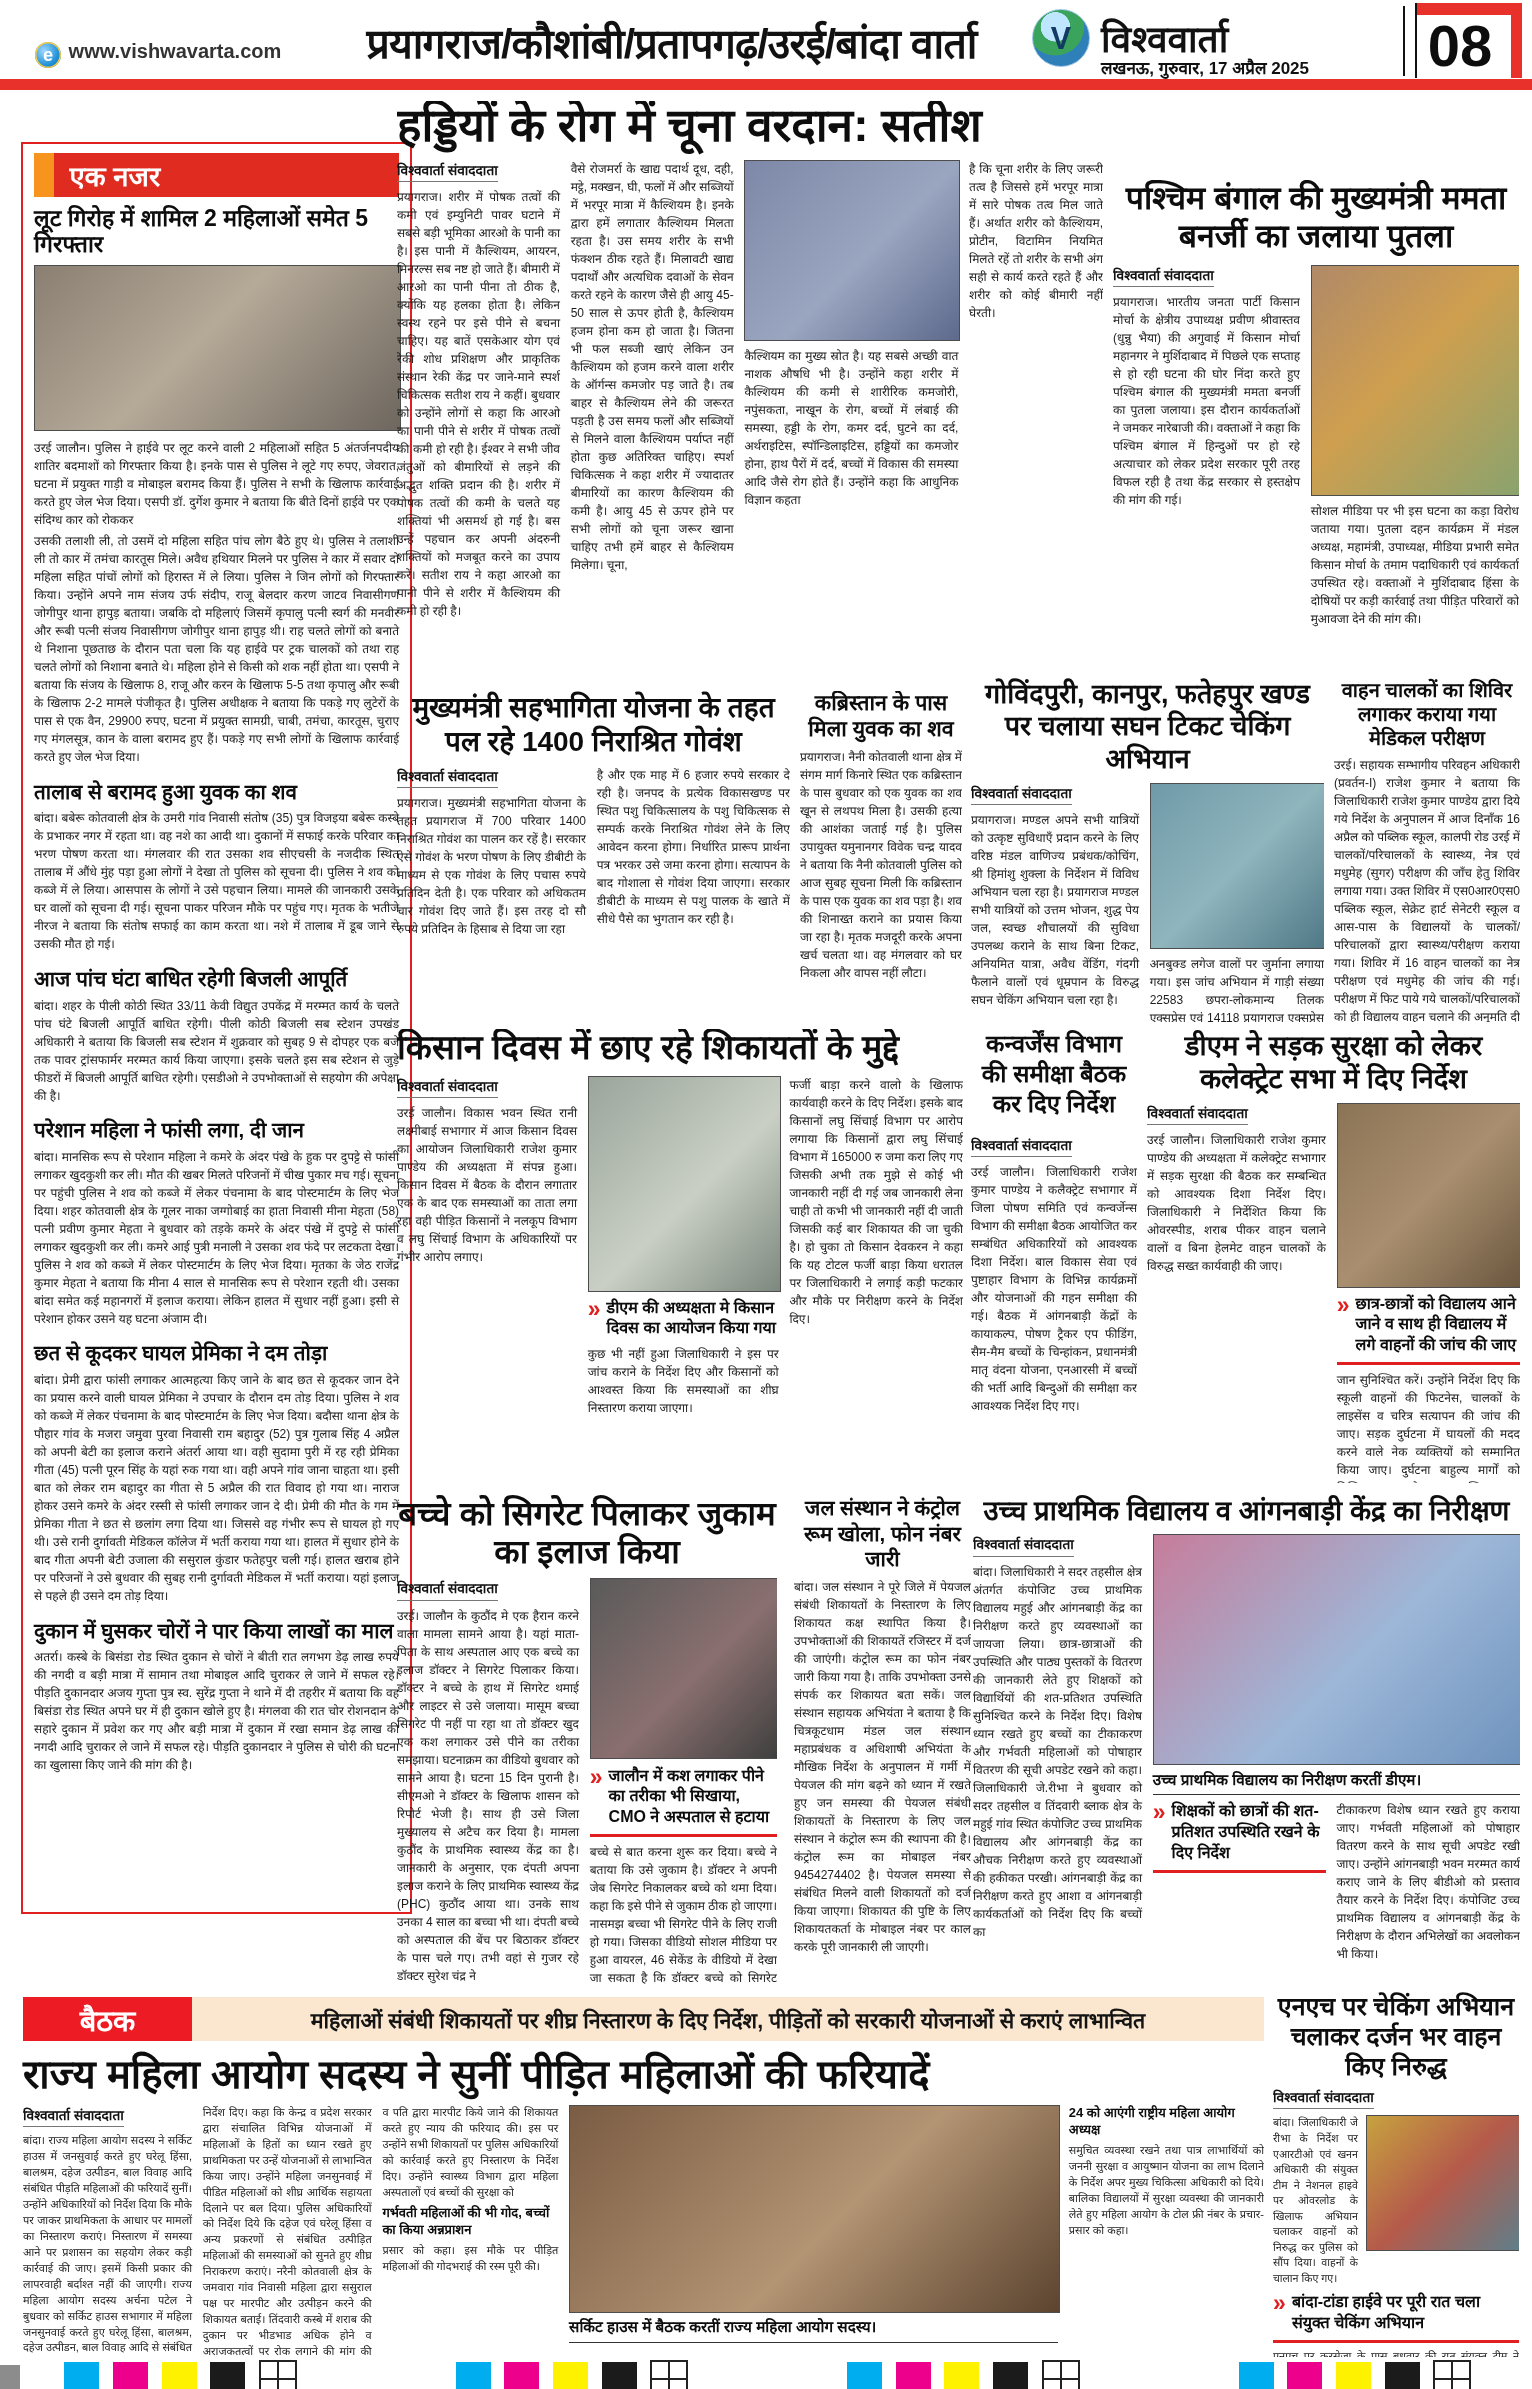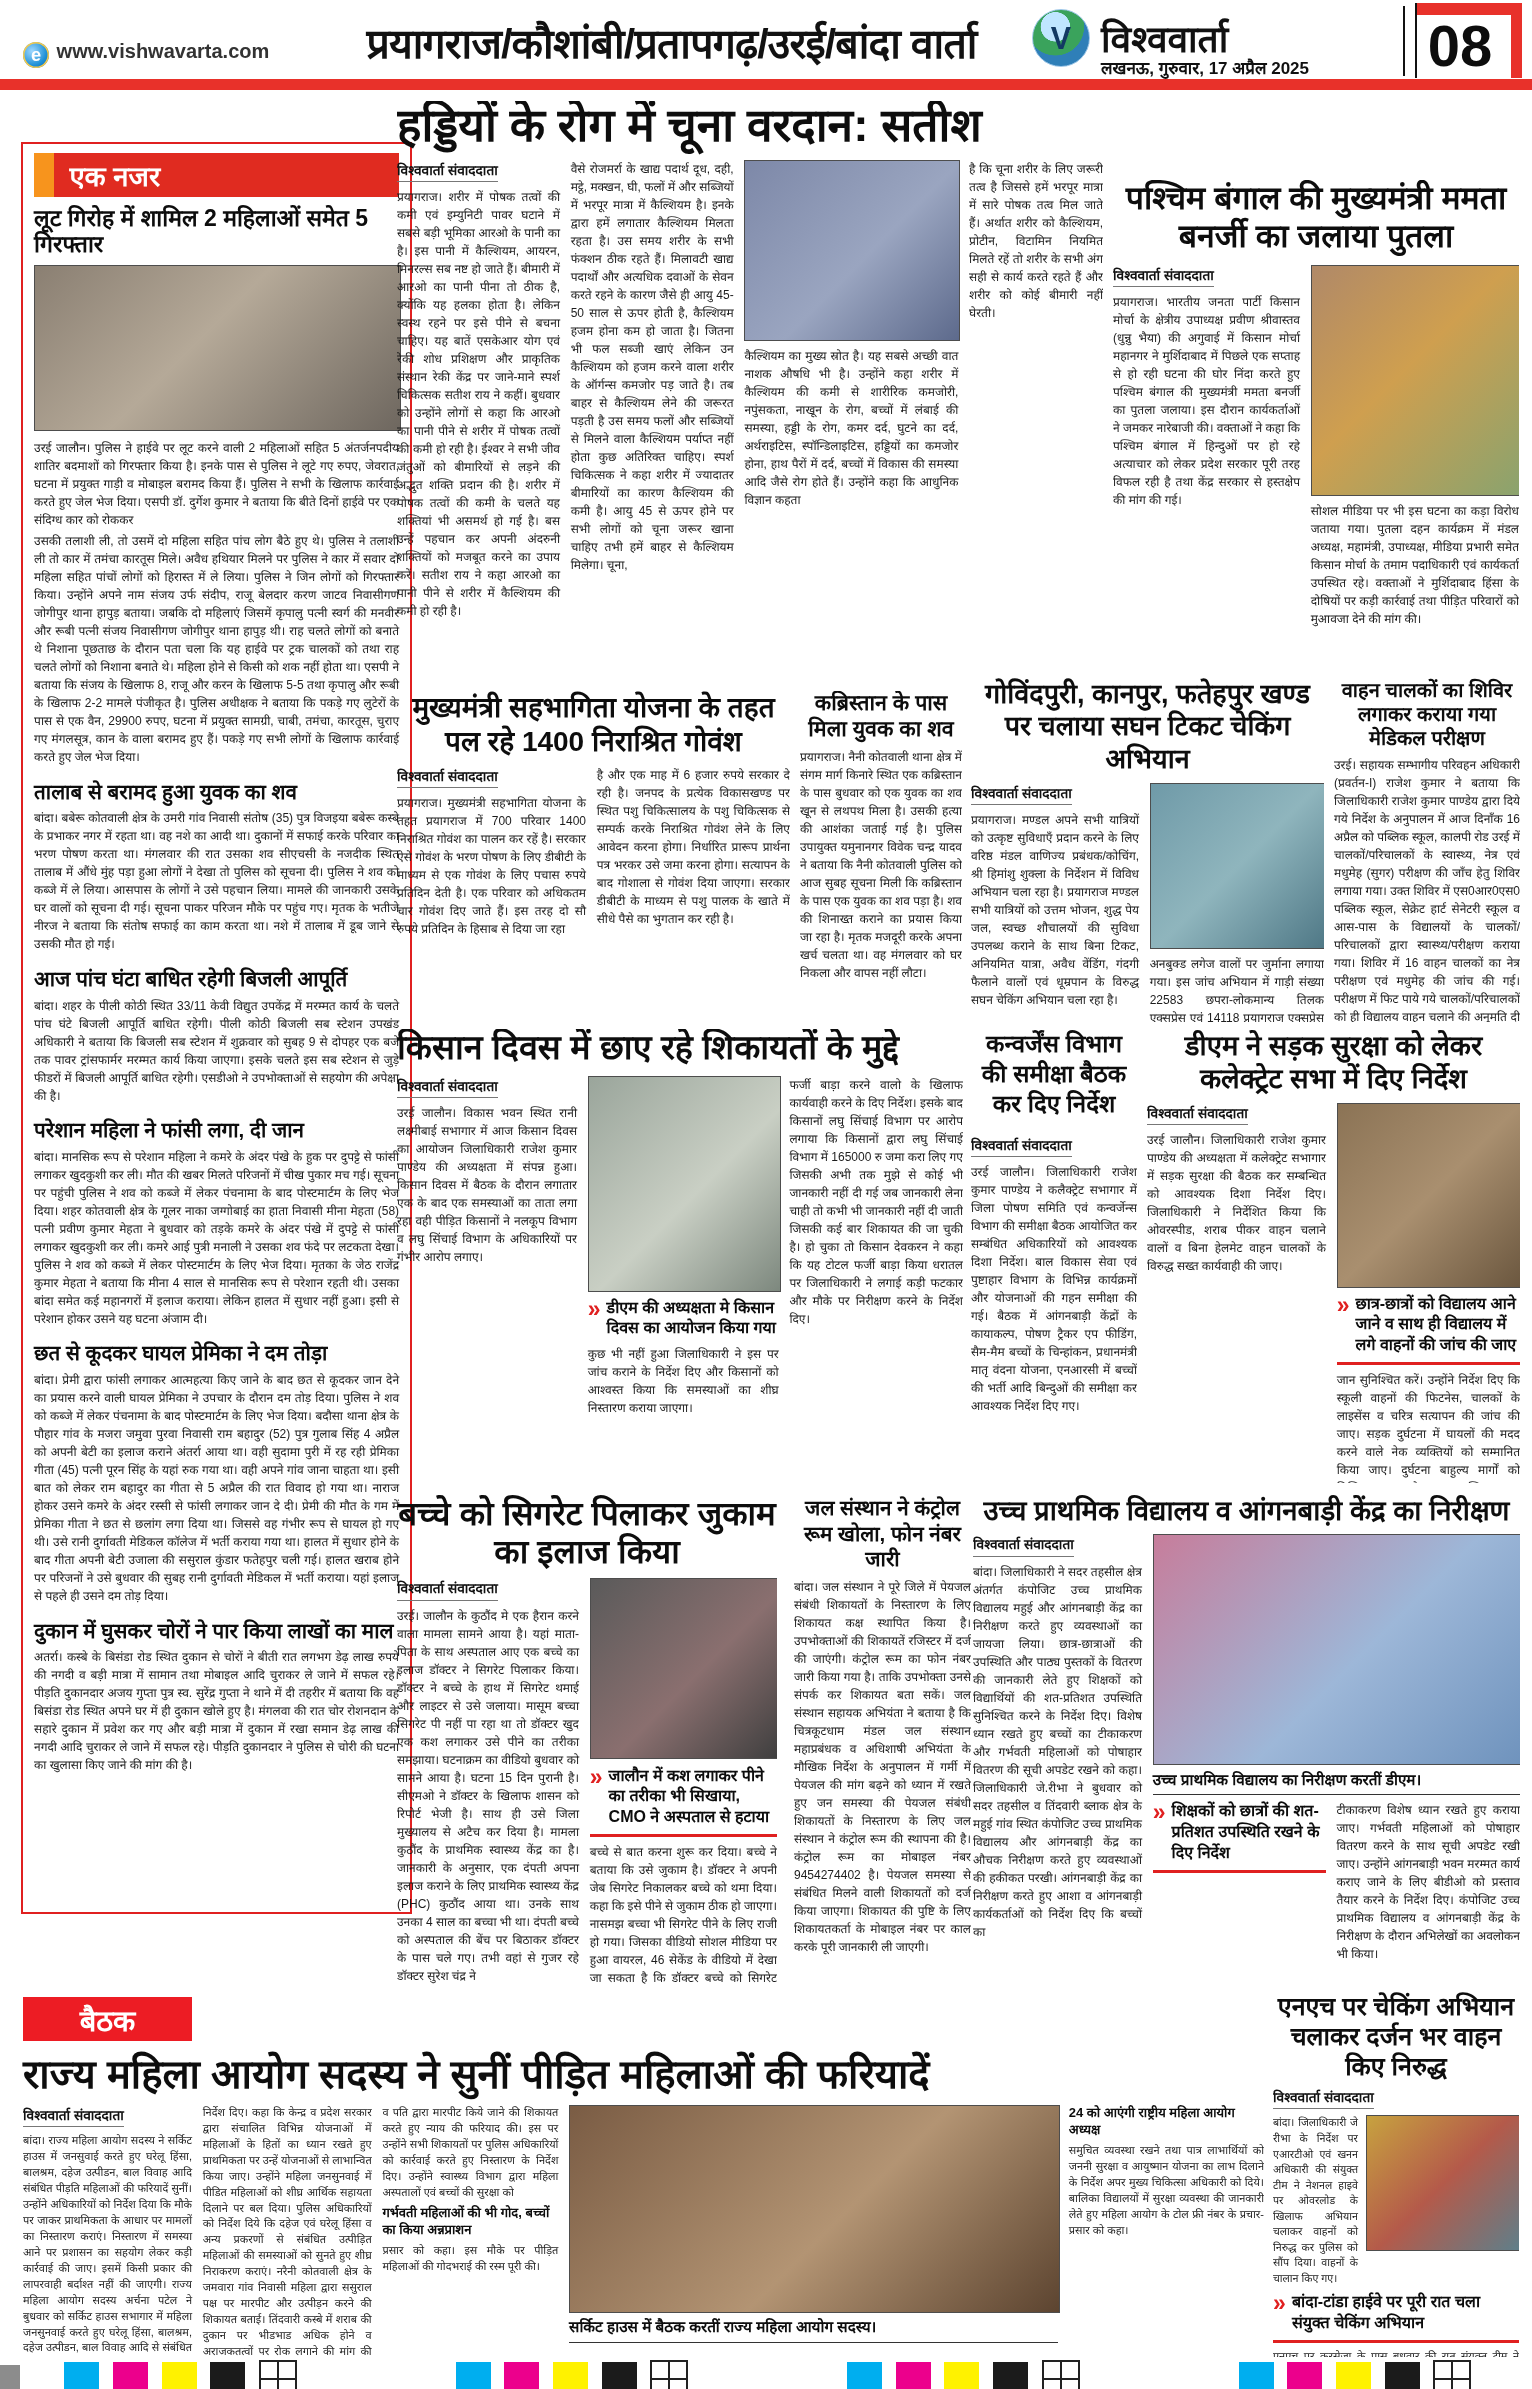--- a/index.html
+++ b/index.html
@@ -67,21 +67,21 @@
   .regmark{width:34px;height:34px;border:2.3px solid #222;background:
      linear-gradient(#222,#222) center/100% 2.3px no-repeat,
      linear-gradient(#222,#222) center/2.3px 100% no-repeat;}
   .graybar{width:20px;height:29px;background:#8c8c8c;}
 </style>
 </head>
 <body>
 
 <div class="page">
 
-  <div class="abs" style="left:23px;top:40px;">
+  <div class="abs" style="left:35px;top:40px;">
     <span class="ie-icon">e</span><span class="url">www.vishwavarta.com</span>
   </div>
   <div class="abs masthead center" style="left:328px;top:13.7px;width:687px;">प्रयागराज/कौशांबी/प्रतापगढ़/उरई/बांदा वार्ता</div>
   <div class="abs logo" style="left:1032px;top:9.2px;">V</div>
   <div class="abs brand" style="left:1101px;top:12.2px;">विश्ववार्ता</div>
   <div class="abs dateline" style="left:1101px;top:56px;">लखनऊ, गुरुवार, 17 अप्रैल 2025</div>
   <div class="abs" style="left:1403px;top:6.1px;width:2.3px;height:70px;background:#111;"></div>
   <div class="abs pagebox" style="left:1415px;top:3.1px;width:105px;height:75px;">
     <div class="bar"></div>
     <div class="rbar"></div>
@@ -271,20 +271,21 @@
             <p class="body-text" style="margin:0;">टीकाकरण विशेष ध्यान रखते हुए कराया जाए। गर्भवती महिलाओं को पोषाहार वितरण करने के साथ सूची अपडेट रखी जाए। उन्होंने आंगनबाड़ी भवन मरम्मत कार्य कराए जाने के लिए बीडीओ को प्रस्ताव तैयार करने के निर्देश दिए। कंपोजिट उच्च प्राथमिक विद्यालय व आंगनबाड़ी केंद्र के निरीक्षण के दौरान अभिलेखों का अवलोकन भी किया।</p>
           </div>
         </div>
       </div>
     </div>
   </div>
 
   <div class="abs" style="left:23px;top:1997px;width:1241px;">
     <div class="tagrow">
       <div class="redbox">बैठक</div>
+      <div class="strip">महिलाओं संबंधी शिकायतों पर शीघ्र निस्तारण के दिए निर्देश, पीड़ितों को सरकारी योजनाओं से कराएं लाभान्वित</div>
     </div>
     <div class="h-black" style="font-size:40px;line-height:1.1;margin:10.7px 0 9.2px 0;">राज्य महिला आयोग सदस्य ने सुनीं पीड़ित महिलाओं की फरियादें</div>
     <div class="row clip" style="gap:10.7px;height:252px;">
       <div style="width:169px;">
         <span class="byline">विश्ववार्ता संवाददाता</span>
         <p class="body-sm" style="margin:0;">बांदा। राज्य महिला आयोग सदस्य ने सर्किट हाउस में जनसुवाई करते हुए घरेलू हिंसा, बालश्रम, दहेज उत्पीडन, बाल विवाह आदि संबंधित पीड़ति महिलाओं की फरियादें सुनीं। उन्होंने अधिकारियों को निर्देश दिया कि मौके पर जाकर प्राथमिकता के आधार पर मामलों का निस्तारण कराएं। निस्तारण में समस्या आने पर प्रशासन का सहयोग लेकर कड़ी कार्रवाई की जाए। इसमें किसी प्रकार की लापरवाही बर्दाश्त नहीं की जाएगी। राज्य महिला आयोग सदस्य अर्चना पटेल ने बुधवार को सर्किट हाउस सभागार में महिला जनसुनवाई करते हुए घरेलू हिंसा, बालश्रम, दहेज उत्पीडन, बाल विवाह आदि से संबंधित महिलाओं की समस्याओं को सुनते हुए अधिकारियों को निस्तारण के</p>
       </div>
       <div style="width:169px;">
         <p class="body-sm" style="margin:0;">निर्देश दिए। कहा कि केन्द्र व प्रदेश सरकार द्वारा संचालित विभिन्न योजनाओं में महिलाओं के हितों का ध्यान रखते हुए प्राथमिकता पर उन्हें योजनाओं से लाभान्वित किया जाए। उन्होंने महिला जनसुनवाई में पीडित महिलाओं को शीघ्र आर्थिक सहायता दिलाने पर बल दिया। पुलिस अधिकारियों को निर्देश दिये कि दहेज एवं घरेलू हिंसा व अन्य प्रकरणों से संबंधित उत्पीड़ित महिलाओं की समस्याओं को सुनते हुए शीघ्र निराकरण कराएं। नरैनी कोतवाली क्षेत्र के जमवारा गांव निवासी महिला द्वारा ससुराल पक्ष पर मारपीट और उत्पीड़न करने की शिकायत बताई। तिंदवारी कस्बे में शराब की दुकान पर भीडभाड अधिक होने व अराजकतत्वों पर रोक लगाने की मांग की गई। एक महिला द्वारा दहेज की मांग करने</p>
       </div>

